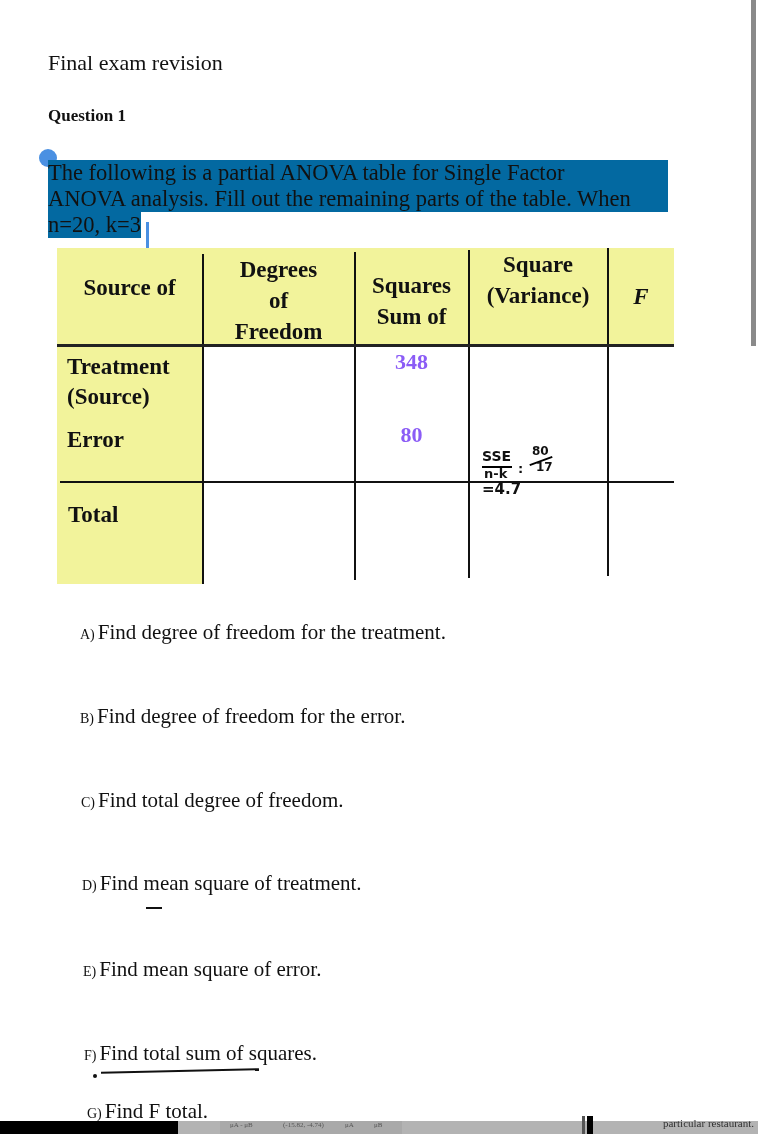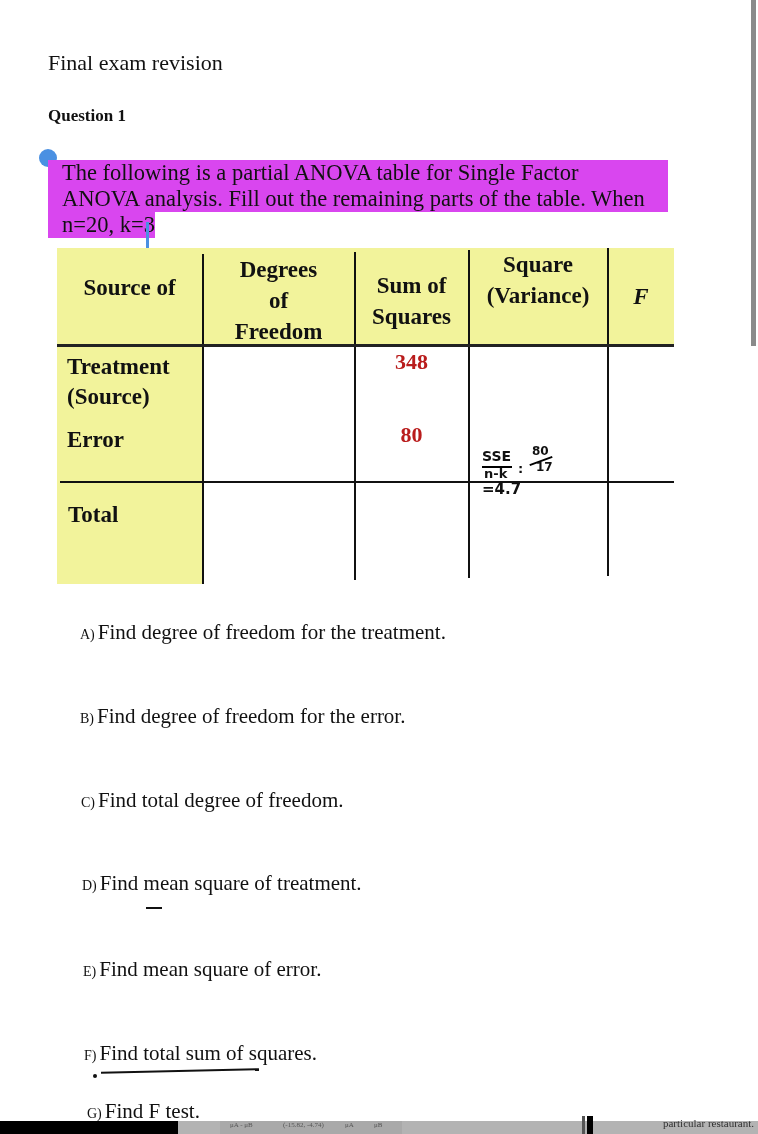--- a/index.html
+++ b/index.html
@@ -7,34 +7,34 @@
       width: 758px; height: 1134px; position: relative; overflow: hidden;
       background: #ffffff; font-family: "Liberation Serif", serif; color: #111;
     }
     .abs { position: absolute; }
     .doc-title { left: 48px; top: 50px; font-size: 22px; }
     .q-title { left: 48px; top: 106px; font-size: 17px; font-weight: bold; }
     .selection {
       left: 48px; top: 160px; width: 620px;
       font-size: 22.5px; line-height: 26px;
     }
-    .sel-line { background: #d946ef; display: block; white-space: nowrap; padding-left: 14px; }
+    .sel-line { background: #0369a1; display: block; white-space: nowrap; }
     .sel-line.last { display: inline-block; }
     .handle-dot { width: 18px; height: 18px; border-radius: 50%; background: #4a90e2; }
     .handle-bar { width: 3px; background: #4a90e2; }
 
     .anova { left: 57px; top: 248px; width: 617px; height: 336px; }
     .yellow { background: #f2f39b; }
     .hdr-bg { left: 0; top: 0; width: 617px; height: 97px; }
     .col0-bg { left: 0; top: 97px; width: 146px; height: 239px; }
     .vline { background: #111; width: 1.5px; }
     .hline { background: #111; height: 1.5px; }
     .hdr-cell { font-weight: bold; font-size: 23px; line-height: 31px; text-align: center; }
     .row-label { font-weight: bold; font-size: 23px; line-height: 30px; }
-    .val { font-weight: bold; font-size: 22px; color: #b91c1c; text-align: center; }
+    .val { font-weight: bold; font-size: 22px; color: #8b5cf6; text-align: center; }
     .hand { font-family: "DejaVu Sans", sans-serif; margin-top: 28px; }
 
     .question { font-size: 21px; white-space: nowrap; }
     .question .qlabel { font-size: 14px; margin-right: 3px; }
 
     .bottom-bar { left: 0; top: 1121px; width: 758px; height: 13px; background: #b3b3b3; }
     .bottom-black { left: 0; top: 1121px; width: 122px; height: 13px; background: #000; }
     .bb-text { font-size: 7px; color: #555; top: 1121px; }
     .bb-end { font-size: 11px; color: #333; top: 1117px; right: 4px; }
   </style>
@@ -70,22 +70,22 @@
 
   <div class="abs hdr-cell" style="left:0; top:24px; width:145px;">
     <div>Source of</div>
   </div>
   <div class="abs hdr-cell" style="left:146px; top:6px; width:151px;">
     <div>Degrees</div>
     <div>of</div>
     <div>Freedom</div>
   </div>
   <div class="abs hdr-cell" style="left:298px; top:22px; width:113px;">
+    <div>Squares</div>
     <div>Sum of</div>
-    <div>Squares</div>
   </div>
   <div class="abs hdr-cell" style="left:412px; top:1px; width:138px;">
     <div>Square</div>
     <div>(Variance)</div>
   </div>
   <div class="abs hdr-cell" style="left:551px; top:33px; width:66px; font-style:italic;">F</div>
 
   <div class="abs row-label" style="left:10px; top:104px;">
     <div>Treatment</div>
     <div>(Source)</div>
@@ -133,21 +133,21 @@
 <div class="abs" style="left:146px; top:907px; width:16px; height:2px; background:#111;"></div>
 <div class="abs question" style="left:83px; top:957px;">
   <span class="qlabel">E)</span><span>Find mean square of error.</span>
 </div>
 <div class="abs question" style="left:84px; top:1041px;">
   <span class="qlabel">F)</span><span>Find total sum of squares.</span>
 </div>
 <div class="abs" style="left:101px; top:1070px; width:158px; height:2px; background:#111; transform:rotate(-1.3deg);"></div>
 <div class="abs" style="left:93px; top:1074px; width:4px; height:4px; border-radius:50%; background:#111;"></div>
 <div class="abs question" style="left:87px; top:1099px;">
-  <span class="qlabel">G)</span><span>Find F test.</span>
+  <span class="qlabel">G)</span><span>Find F total.</span>
 </div>
 
 <div class="abs bottom-bar"></div>
 <div class="abs bottom-black" style="width:178px;"></div>
 <div class="abs" style="left:220px; top:1121px; width:182px; height:13px; background:#a9a9a9;"></div>
 <div class="abs bb-text" style="left:230px;">μA - μB</div>
 <div class="abs bb-text" style="left:283px;">(-15.82, -4.74)</div>
 <div class="abs bb-text" style="left:345px;">μA</div>
 <div class="abs bb-text" style="left:374px;">μB</div>
 <div class="abs" style="left:582px; top:1116px; width:3px; height:18px; background:#555;"></div>

